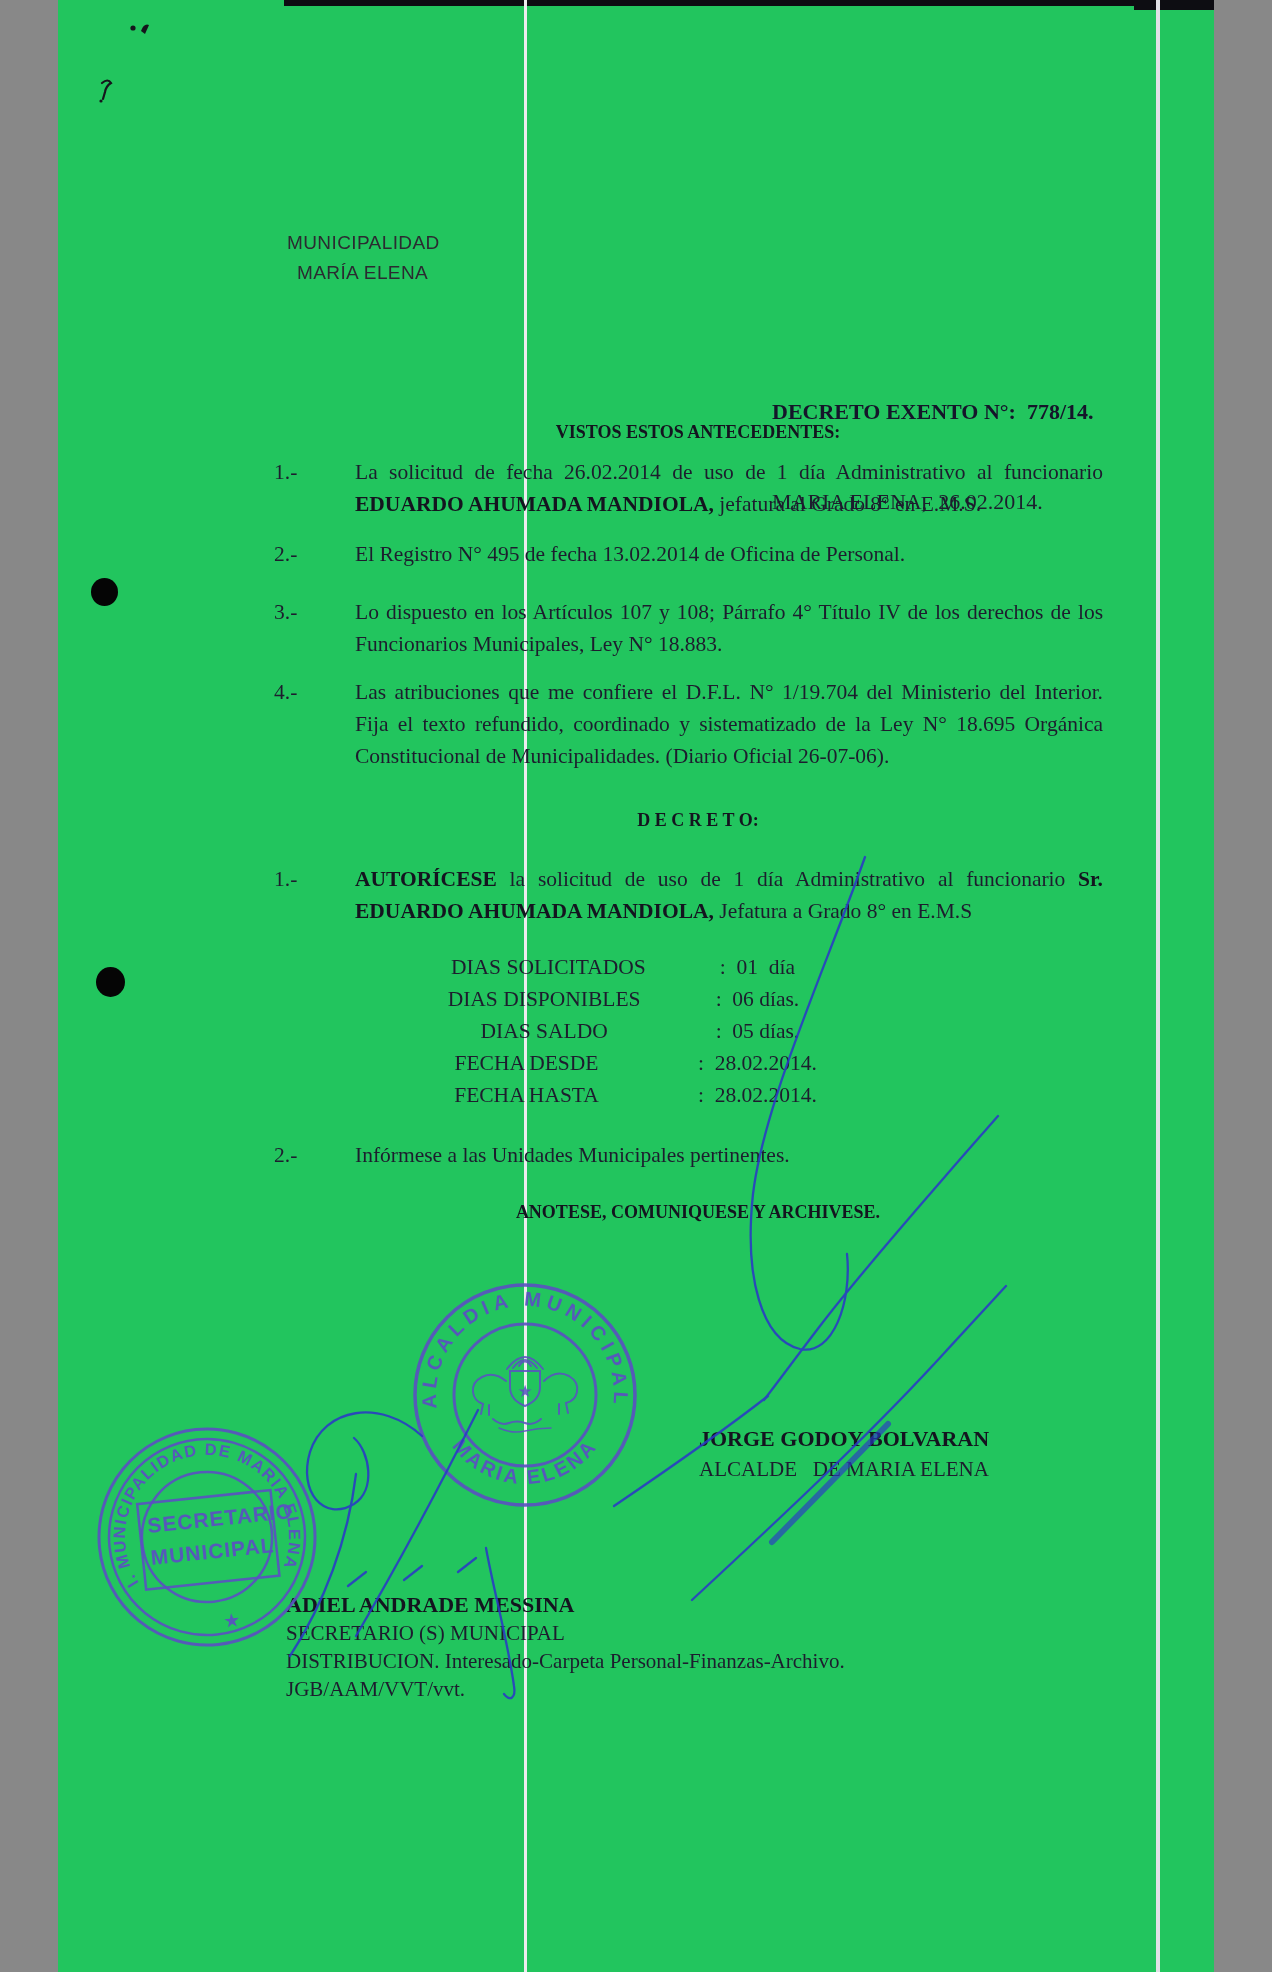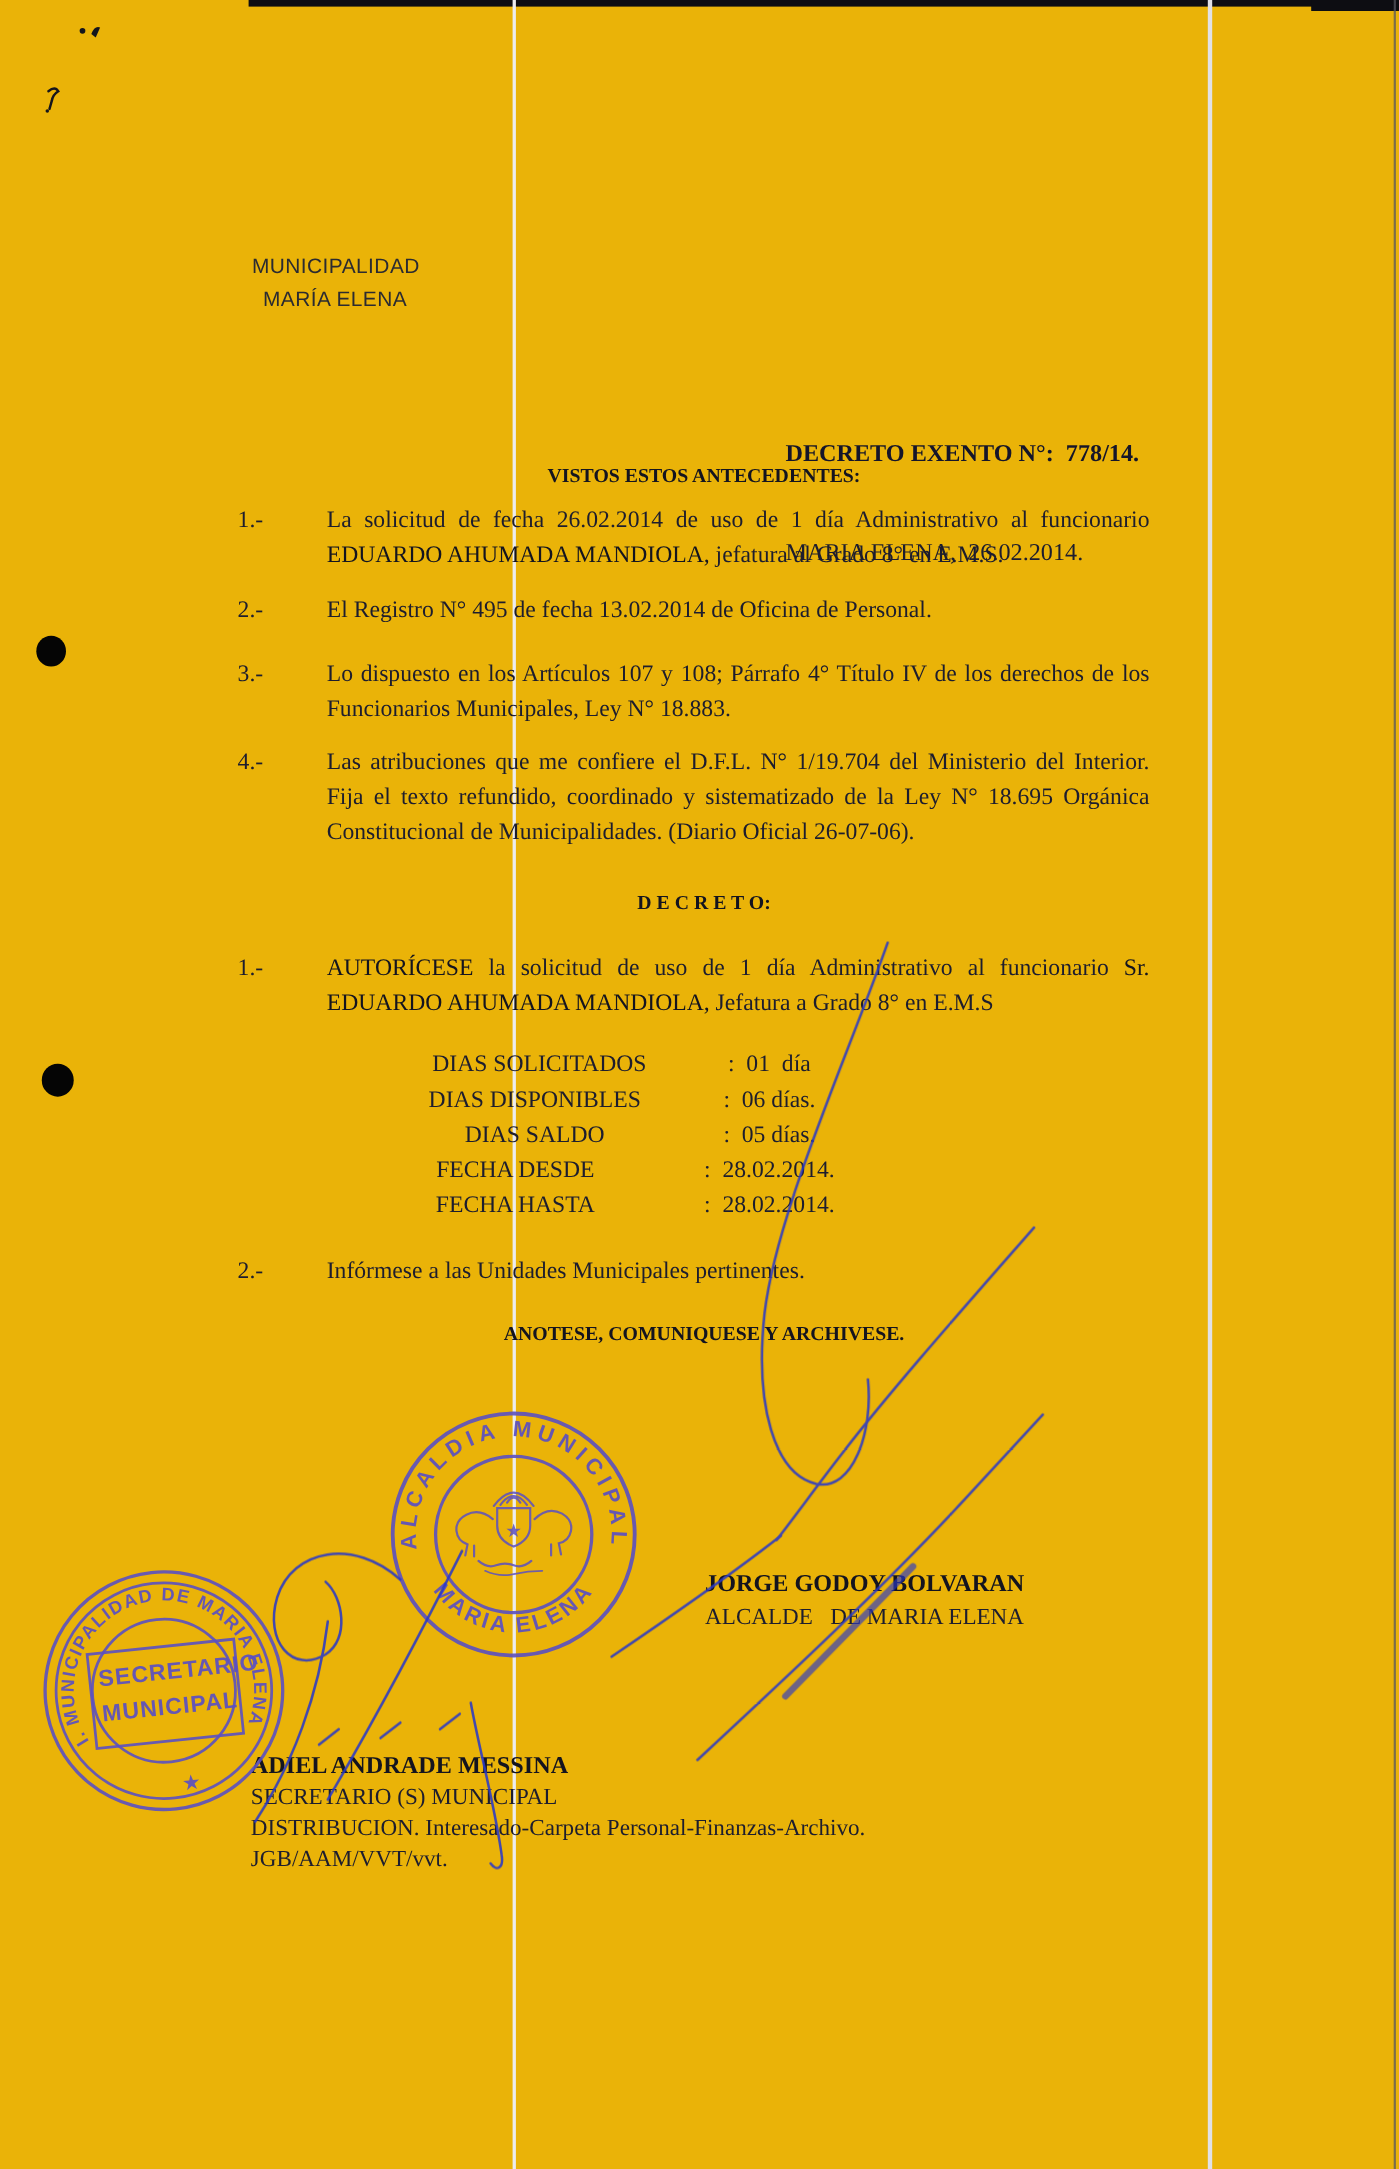--- a/index.html
+++ b/index.html
@@ -1,18 +1,18 @@
 <!DOCTYPE html>
 <html><head>
 <meta charset="utf-8">
 <style>
   html,body{margin:0;padding:0;background:#888;}
   .page{
-    position:relative;width:1272px;height:1972px;margin:0 auto;
-    background:#eab308;overflow:hidden;
+    position:relative;width:1156px;height:1972px;margin:0 auto;
+    background:#22c55e;overflow:hidden;
     font-family:"Liberation Serif", serif;color:#1d1d2e;
   }
   
   .top-strip{position:absolute;left:226px;right:0;top:0;height:6px;background:#0d0d12;}
   .top-strip-blob{position:absolute;right:0;top:0;width:80px;height:10px;background:#0d0d12;}
   .fold{position:absolute;top:0;height:100%;}
   .fold1{left:466px;width:3px;background:#ececef;}
   .fold2{left:1098px;width:4px;background:#e1e1e6;}
   .edge-right{position:absolute;left:1267px;top:0;width:2px;height:100%;background:#565660;opacity:.75;}
   .hole{position:absolute;background:#050505;border-radius:50%;}
@@ -31,21 +31,21 @@
 
   .heading{position:absolute;left:230px;width:820px;text-align:center;font-weight:bold;
     font-size:18px;color:#14141f;margin-top:11px;}
   .h-vistos{top:411px;}
   .h-decreto{top:799px;}
   .h-closing{top:1191px;}
 
   .item{position:absolute;left:216px;width:832px;font-size:21.5px;line-height:32px;}
   .item .num{position:absolute;left:0;top:0;}
   .item .body{margin-left:81px;width:748px;text-align:justify;}
-  .b{font-weight:normal;color:#14141f;}
+  .b{font-weight:bold;color:#14141f;}
 
   .i1{top:456px;} .i2{top:538px;} .i3{top:596px;} .i4{top:676px;}
   .d1{top:863px;} .d2{top:1139px;}
 
   .details{position:absolute;left:297px;top:951px;font-size:21.5px;line-height:32px;}
   .drow{height:32px;text-align:center;}
   .dlabel{display:inline-block;width:343px;}
   .dval{white-space:pre;}
 
   .mayor{position:absolute;left:641px;top:1424px;line-height:30px;}

